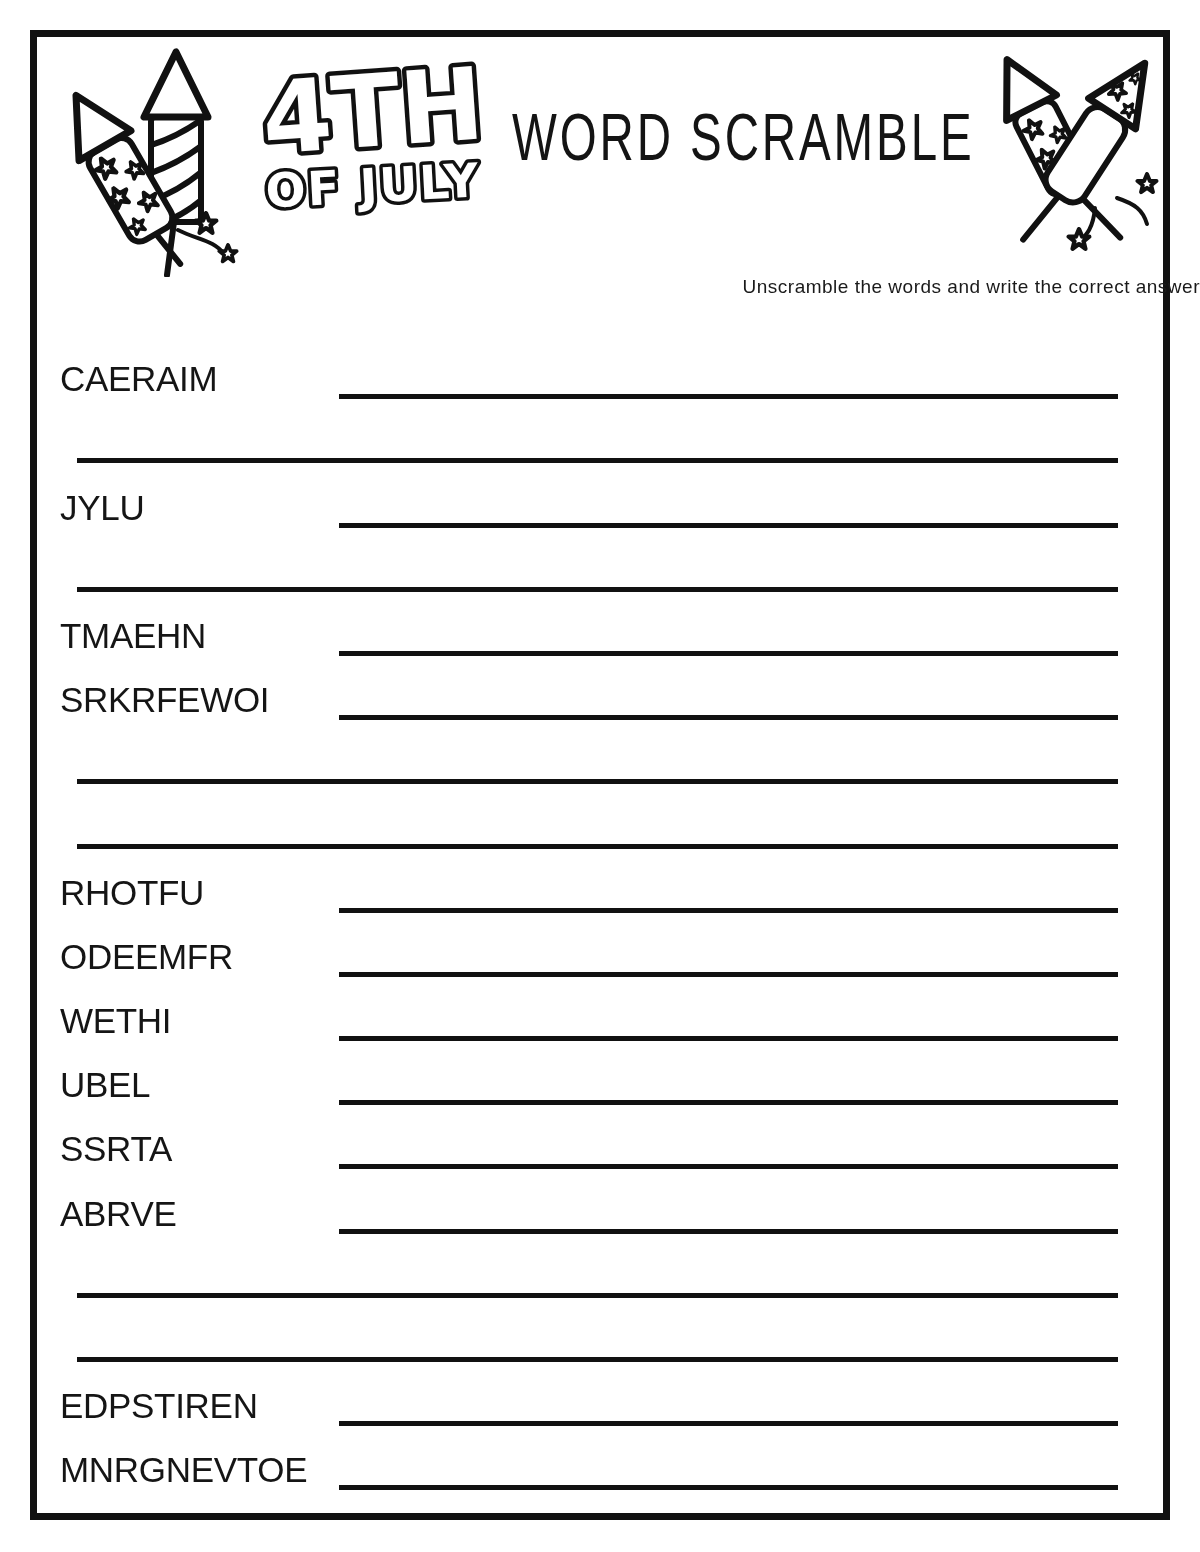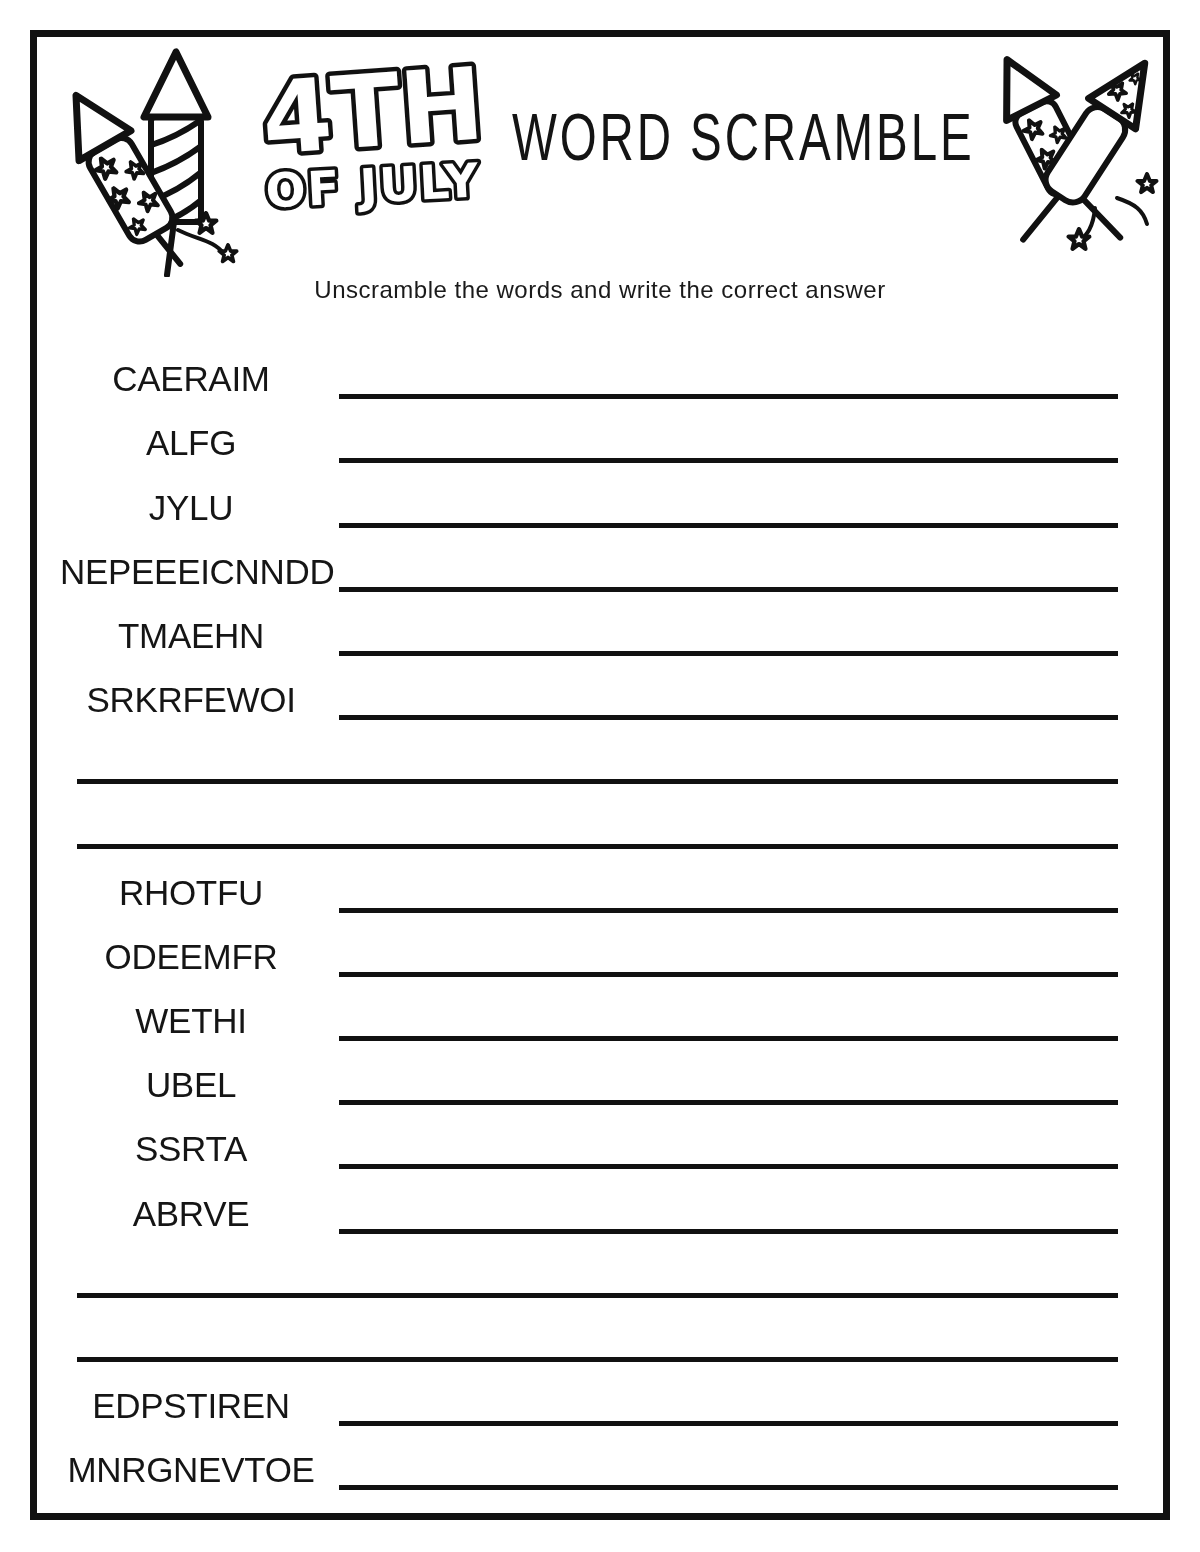--- a/index.html
+++ b/index.html
@@ -56,39 +56,39 @@
     white-space: nowrap;
     transform: scaleX(0.72) scaleY(1.02);
     transform-origin: left top;
     color: #141414;
   }
   .instruction {
     position: absolute;
     left: 0;
     right: 0;
     top: 276px;
-    text-align: center;
-    font-size: 24px;
+    text-align: right;
+    font-size: 19px;
     letter-spacing: 0.5px;
     color: #1a1a1a;
   }
   .word-list {
     position: absolute;
     left: 60px;
     top: 341px;
     width: 1058px;
   }
   .row {
     height: 64.2px;
     display: flex;
     align-items: flex-end;
   }
   .scrambled {
     width: 262px;
-    text-align: center;
+    text-align: left;
     font-size: 35px;
     letter-spacing: -0.3px;
     line-height: 1;
     padding-bottom: 9px;
     white-space: nowrap;
     color: #151515;
   }
   .answer-line {
     flex: 1;
     margin-left: 17px;
@@ -187,31 +187,29 @@
 
 <div class="instruction">Unscramble the words and write the correct answer</div>
 
 <div class="word-list">
   <div class="row">
     <span class="scrambled">CAERAIM</span>
     <span class="answer-line"></span>
   </div>
 
   <div class="row">
-    <span class="scrambled">ALFG</span>
     <span class="answer-line"></span>
   </div>
 
   <div class="row">
     <span class="scrambled">JYLU</span>
     <span class="answer-line"></span>
   </div>
 
   <div class="row">
-    <span class="scrambled">NEPEEEICNNDD</span>
     <span class="answer-line"></span>
   </div>
 
   <div class="row">
     <span class="scrambled">TMAEHN</span>
     <span class="answer-line"></span>
   </div>
 
   <div class="row">
     <span class="scrambled">SRKRFEWOI</span>

